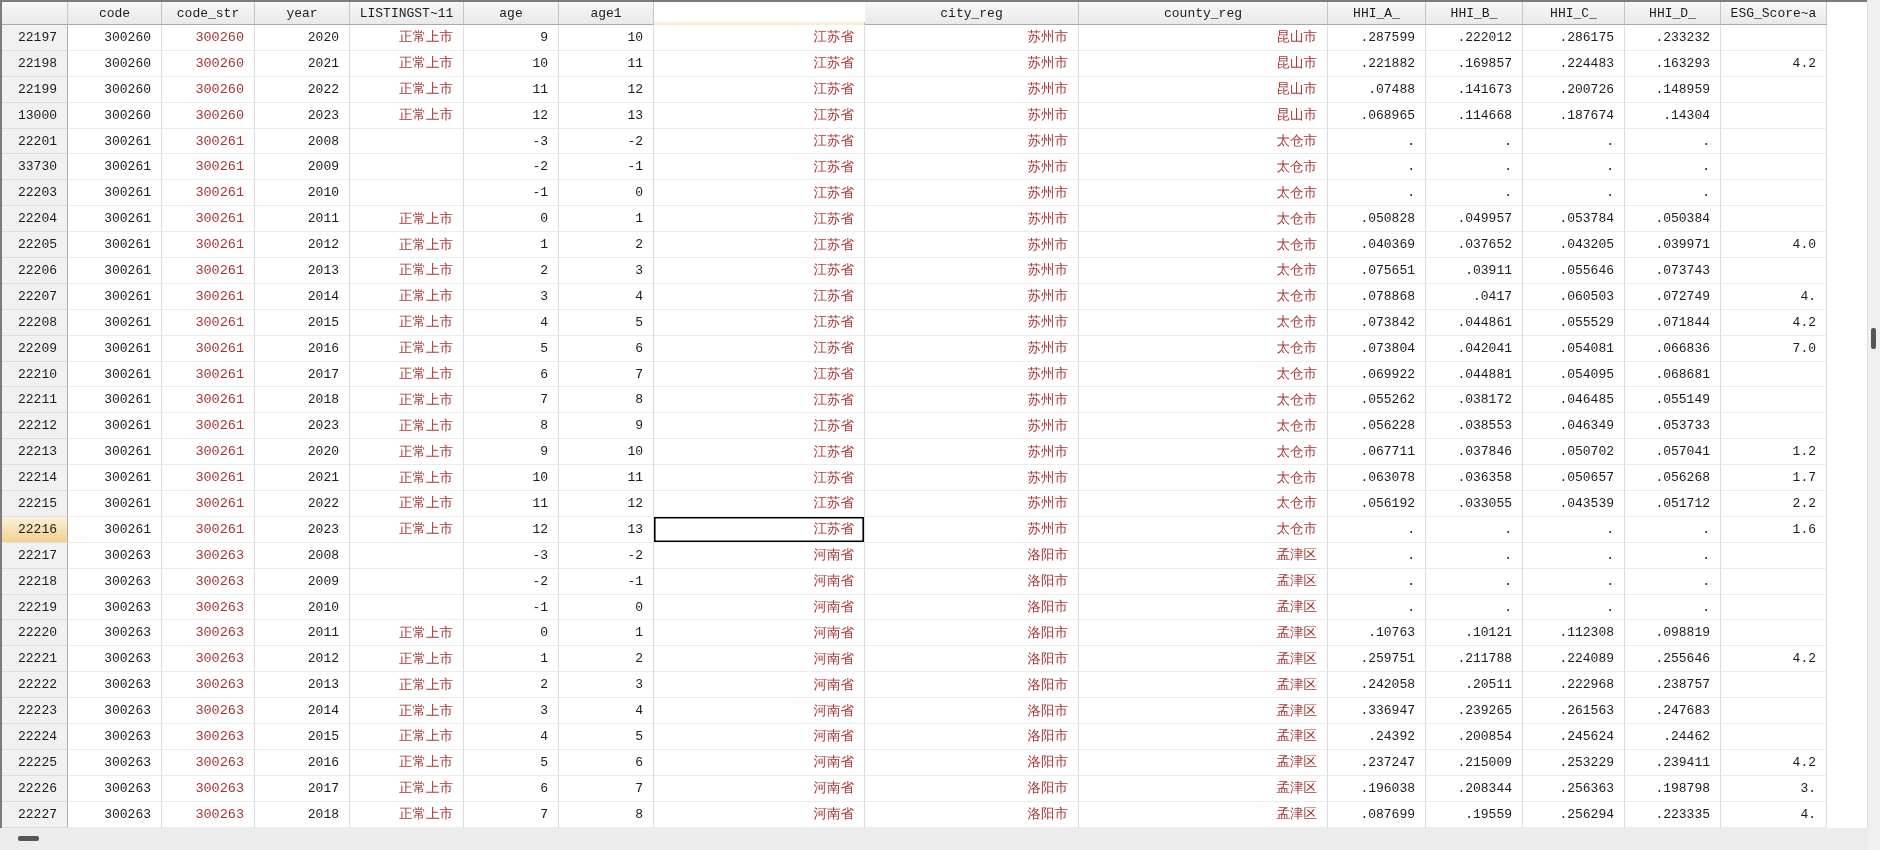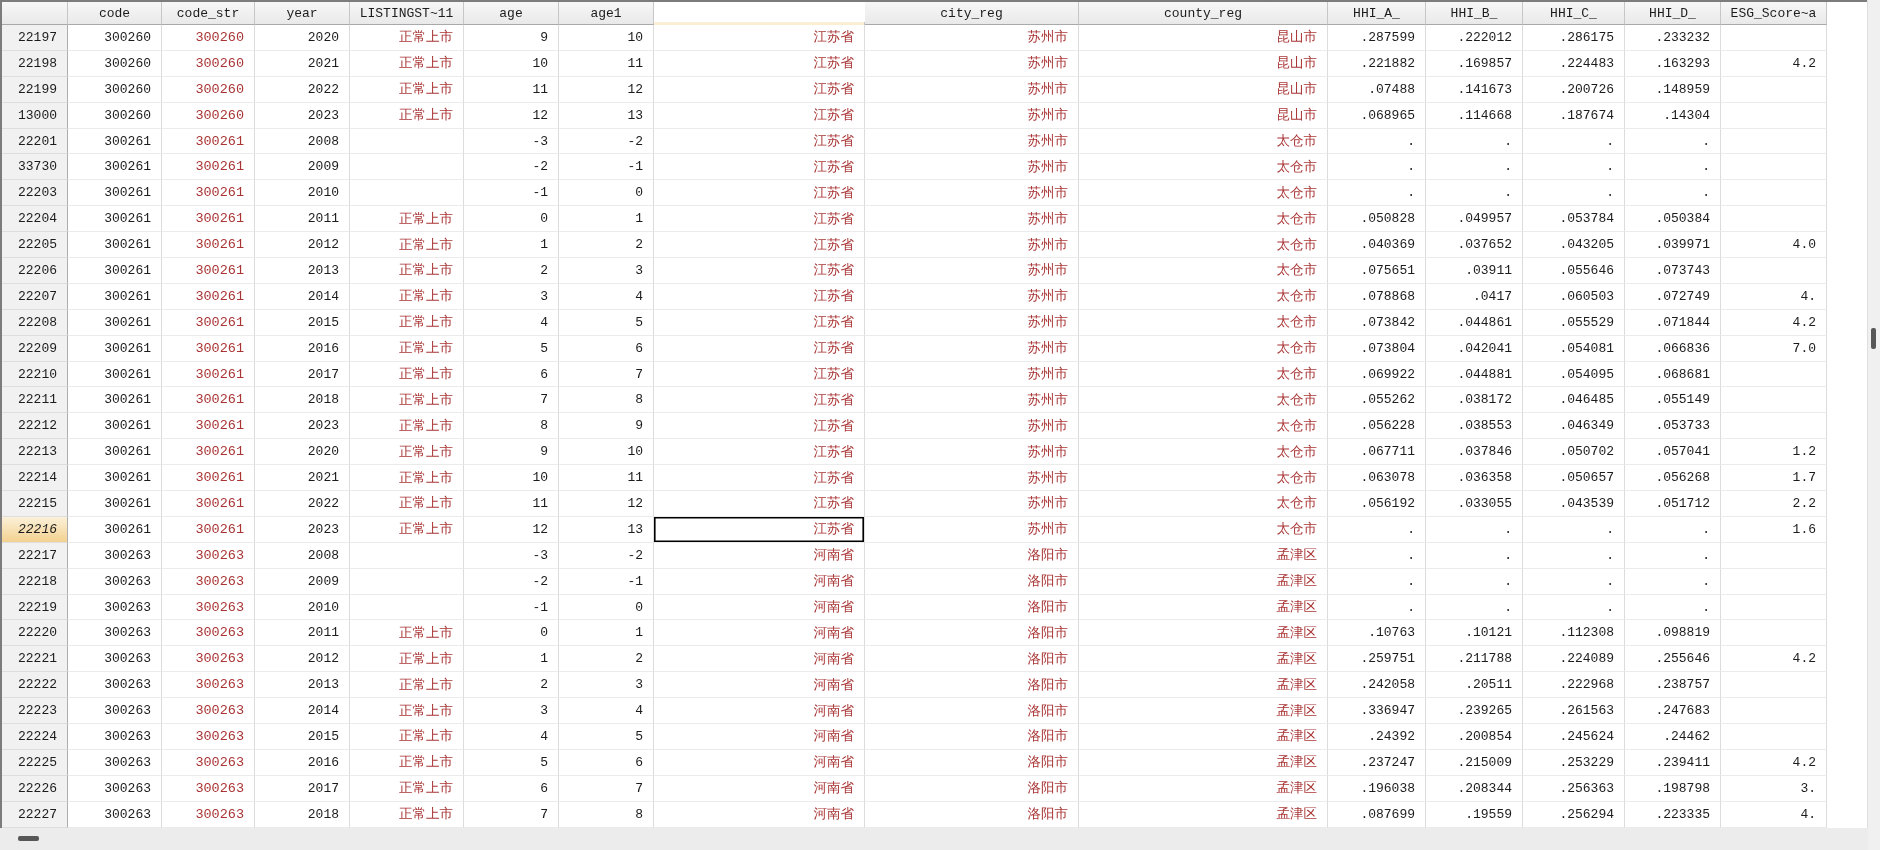--- a/index.html
+++ b/index.html
@@ -44,21 +44,20 @@
   }
   .rn{
     background:var(--rownum-bg,#f1f1f1);
     border-right:1px solid #adadad;
     border-bottom:1px solid #dedede;
     color:var(--rownum-text,#3a3a3a);
     text-align:center;
   }
   .rn.sel{
     background:linear-gradient(var(--sel-tan-top,#fbf1d9),var(--sel-tan-bottom,#f3d190));
-    font-style:italic;
   }
   .num{color:var(--numeric-text,#1c1c1c);}
   .str{color:var(--string-text,#a93434);font-size:13.5px;}
   .cell.selcell{box-shadow:inset 0 0 0 1.6px var(--sel-border,#000);}
   
   .c0{width:66px}.c1{width:94px}.c2{width:93px}.c3{width:95px}.c4{width:114px}
   .c5{width:95px}.c6{width:95px}.c7{width:211px}.c8{width:214px}.c9{width:249px}
   .c10{width:98px}.c11{width:97px}.c12{width:102px}.c13{width:96px}.c14{width:106px}
   
   .vtrack{

